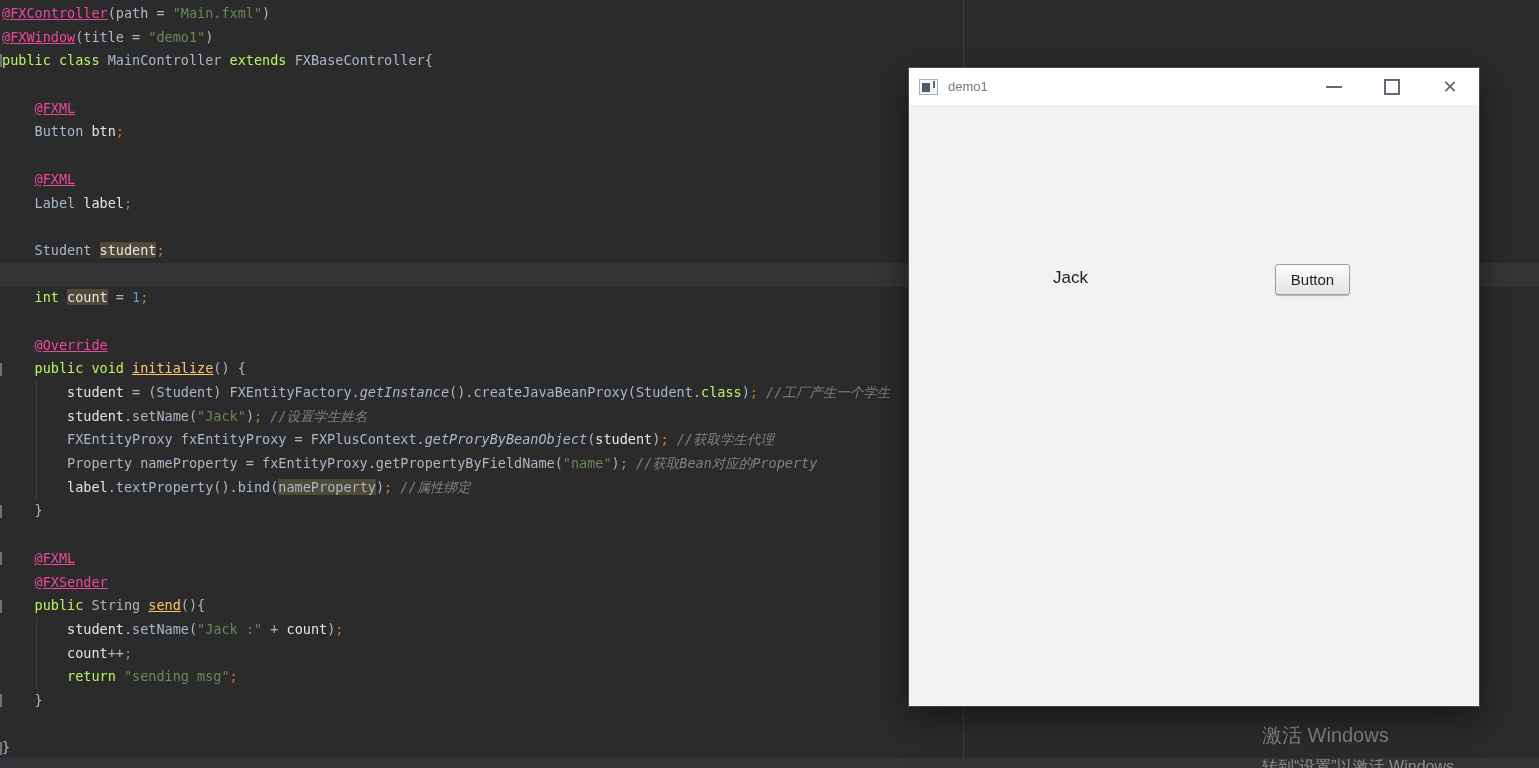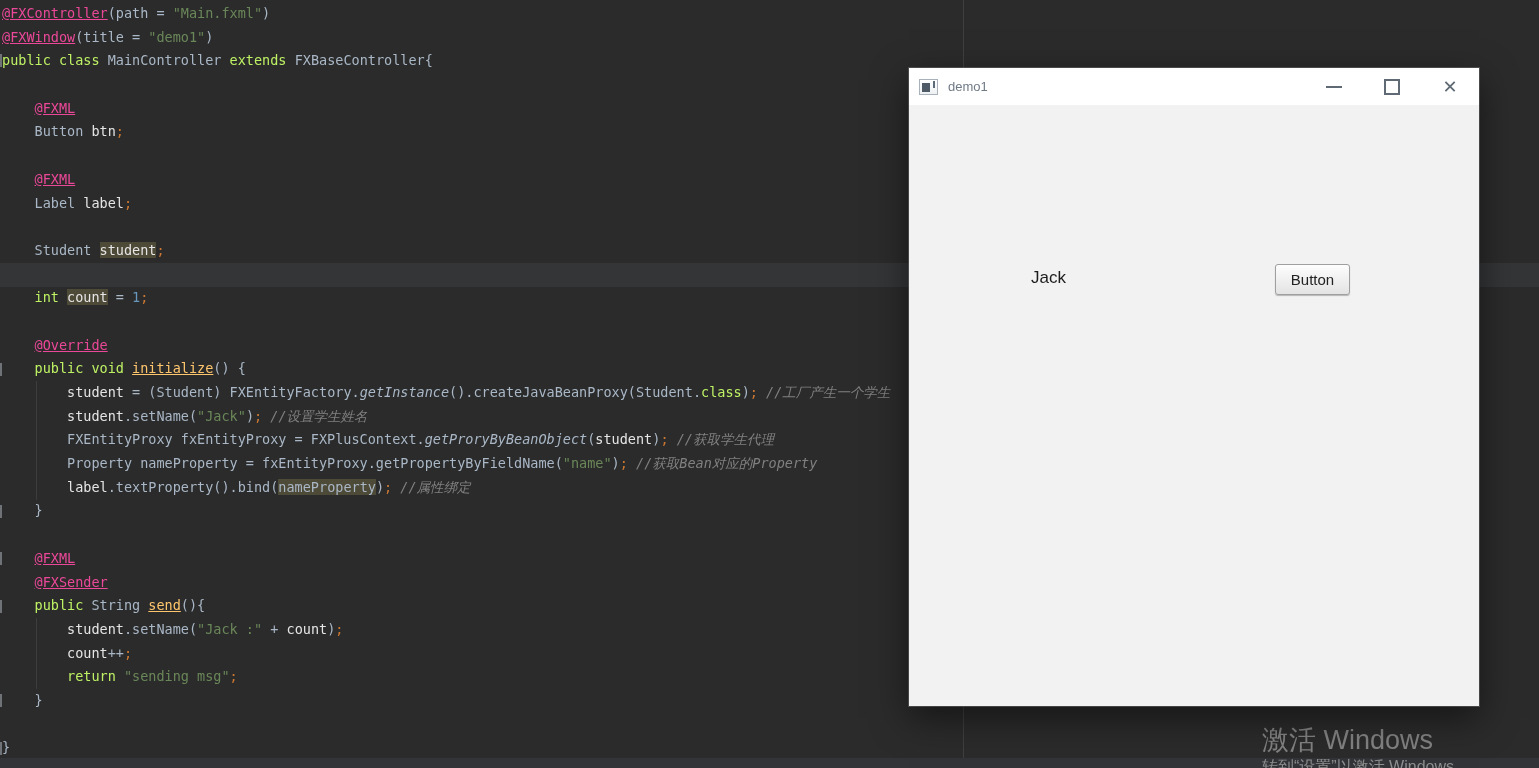--- a/index.html
+++ b/index.html
@@ -45,30 +45,30 @@
     background:linear-gradient(#ffffff,#eef1f3); box-sizing:content-box; }
   .app-icon .fill { position:absolute; left:2px; top:3px; width:8px; height:9px; background:#4e5a66; }
   .app-icon .tick { position:absolute; right:2px; top:1px; width:2px; height:7px; background:#5c6b78; }
   .title-text { margin-left:10px; font-size:13px; color:#6f7a85; }
   .win-controls { margin-left:auto; display:flex; height:100%; }
   .win-btn { width:58px; height:100%; display:flex; align-items:center; justify-content:center; cursor:default; }
   .glyph-min { width:16px; height:2px; background:#5f6a74; }
   .glyph-max { width:12px; height:12px; border:2px solid #5f6a74; }
   .glyph-close { font-size:18px; color:#5f6a74; line-height:1; font-family:"DejaVu Sans", sans-serif; }
 
-  .jack-label { position:absolute; left:122px; top:200px; font-size:17px; color:#1d1d1d; }
+  .jack-label { position:absolute; left:144px; top:200px; font-size:17px; color:#1d1d1d; }
   .fx-button {
     position:absolute; left:366px; top:196px; width:73px; height:29px;
     background:linear-gradient(#fdfdfd,#e3e3e3); border:1px solid #9f9f9f; border-radius:3px;
     box-shadow:0 1px 1px rgba(0,0,0,.25);
     font-size:15px; color:#222; display:flex; align-items:center; justify-content:center;
   }
 
   
-  .wm1 { position:absolute; left:1262px; top:722px; font-size:27px; color:#828282; z-index:4; }
+  .wm1 { position:absolute; left:1262px; top:722px; font-size:20px; color:#828282; z-index:4; }
   .wm2 { position:absolute; left:1262px; top:757px; font-size:16px; color:#8f8f8f; z-index:4; }
 </style>
 </head>
 <body>
 
 <div class="screen">
 
   <div class="cur-line" style="top: 262.7px;"></div>
   <div class="indent-guide guide-1"></div>
   <div class="indent-guide guide-2"></div>

